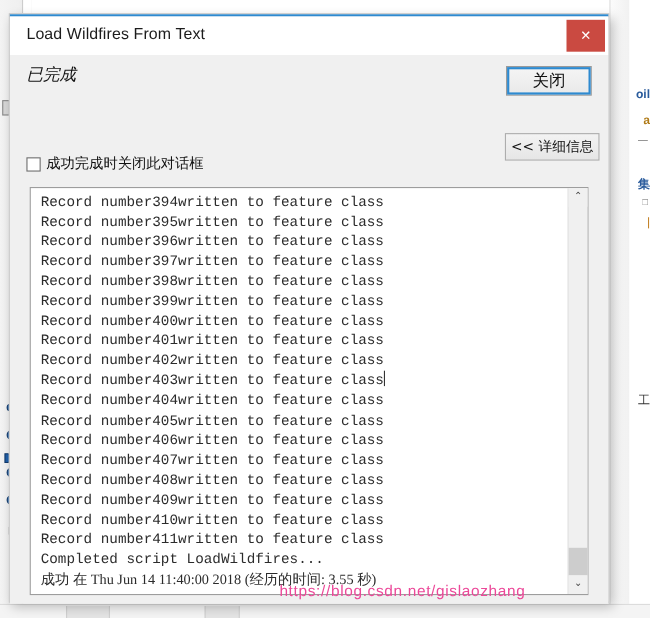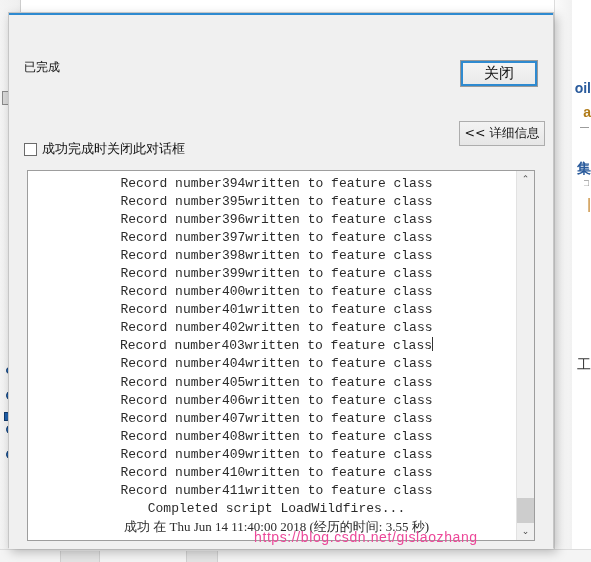--- a/index.html
+++ b/index.html
@@ -75,21 +75,21 @@
   .bg-right-strip {
     position: absolute;
     right: 19px; top: 0;
     width: 17px; height: 562px;
     background: linear-gradient(to right, #fbfbfb, #f1f1f1);
     border-left: 1px solid #dcdcdc;
   }
   .bg-frag {
     position: absolute;
     font-family: "Liberation Sans", sans-serif;
-    font-size: 14px;
+    font-size: 11px;
     color: #333;
     white-space: nowrap;
     overflow: hidden;
   }
   .bg-frag.f1 { right: 0px; top: 80px; color: #2a5b9c; font-weight: bold; }
   .bg-frag.f2 { right: 0px; top: 104px; color: #b07b18; font-weight: bold; }
   .bg-frag.f3 { right: 2px; top: 122px; color: #666; font-size: 9px; }
   .bg-frag.f4 { right: 0px; top: 160px; color: #2a5b9c; font-weight: bold; }
   .bg-frag.f5 { right: 2px; top: 178px; color: #666; font-size: 9px; }
   .bg-frag.f6 { right: 0px; top: 356px; color: #333; }
@@ -153,23 +153,24 @@
     top: 37px;
     width: 100%;
     height: 499px;
     background: #f0f0f0;
   }
 
   .status-text {
     position: absolute;
     left: 15px;
     top: 9px;
-    font-size: 12px;
+    font-size: 15px;
     color: #101010;
     font-family: "DejaVu Sans", sans-serif;
+    font-style: italic;
   }
 
   .btn {
     position: absolute;
     font-family: "DejaVu Sans", sans-serif;
     font-size: 15px;
     color: #101010;
     background: linear-gradient(to bottom, #f3f3f3, #e6e6e6);
     border: 1px solid #adadad;
     cursor: pointer;
@@ -239,21 +240,20 @@
     font-family: "Liberation Mono", "DejaVu Sans Mono", monospace;
     font-size: 13px;
     line-height: 18.05px;
     color: #2b2b2b;
     white-space: pre;
     position: relative;
   }
   .log-line {
     white-space: pre;
     position: relative;
-    text-align: center;
   }
   .log-line.cn {
     font-family: Liberation Serif, serif;
   }
   .caret {
     display: inline-block;
     width: 1px;
     height: 14px;
     background: #333;
     vertical-align: -2px;
@@ -356,20 +356,24 @@
   <div class="bg-bottom-strip">
     <div class="bg-bottom-tab" style="left:60px; width:38px;"></div>
     <div class="bg-bottom-tab" style="left:186px; width:30px;"></div>
   </div>
 </div>
 
 <div id="dialog">
 
   <div class="dlg-accent"></div>
 
+  <div class="dlg-titlebar">
+    <div class="dlg-title">Load Wildfires From Text</div>
+    <button class="dlg-close">✕</button>
+  </div>
 
   <div class="dlg-body">
 
     <div class="status-text">已完成</div>
 
     <button class="btn btn-close-cn">关闭</button>
     <button class="btn btn-details">&lt;&lt; 详细信息</button>
 
     <div class="checkbox-row">
       <div class="checkbox-box"></div>

